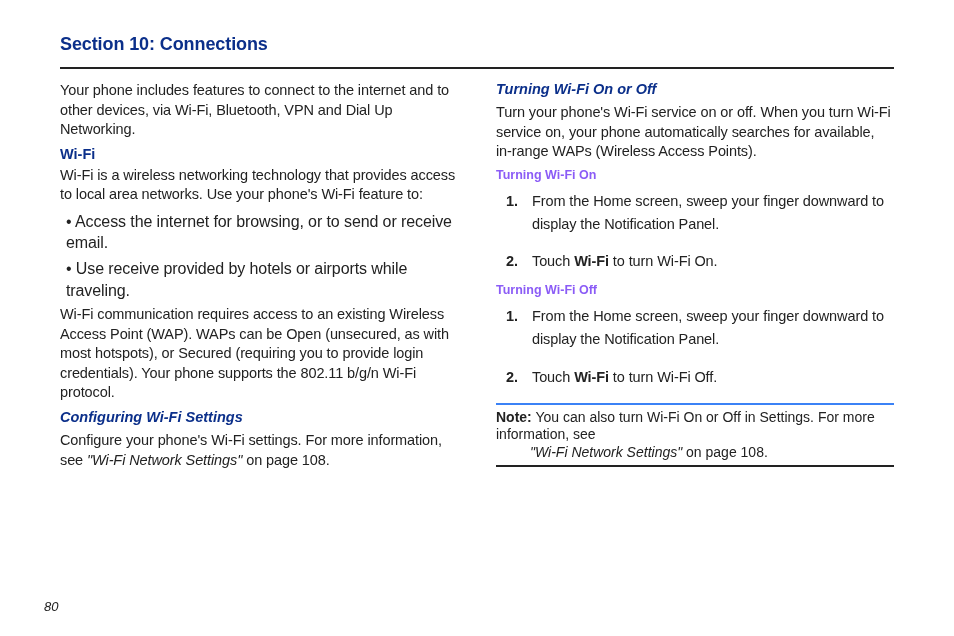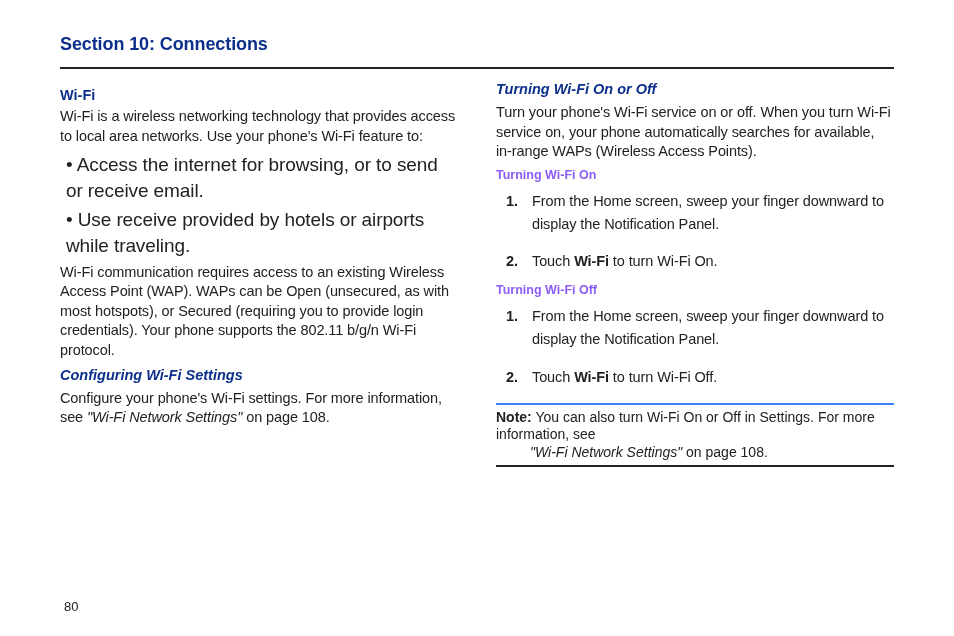--- a/index.html
+++ b/index.html
@@ -32,21 +32,21 @@
     gap: 38px;
   }
   .col { flex: 1; }
   p, li {
     font-size: 14.5px;
     line-height: 1.35;
     margin: 0 0 6px 0;
     letter-spacing: -0.1px;
   }
   .bullet {
-    font-size: 19px;
+    font-size: 16px;
     line-height: 1.35;
     margin: 0 0 4px 0;
     padding-left: 6px;
   }
   .h-blue {
     color: #0b2f8a;
     font-weight: 700;
     font-size: 14.5px;
     margin: 6px 0 4px 0;
   }
@@ -85,34 +85,36 @@
     border-top: 2px solid #3b82f6;
     border-bottom: 2px solid #222;
     padding: 4px 0;
     margin-top: 10px;
     font-size: 14px;
     line-height: 1.25;
   }
   .note-body { padding-left: 34px; display: block; }
   .page-num {
     position: absolute;
-    left: 64px;
+    left: 44px;
     bottom: 22px;
     font-size: 13px;
+    font-style: italic;
   }
 </style>
 </head>
 <body>
 
 <div class="page">
   <h1 class="section-title">Section 10: Connections</h1>
 
   <div class="cols">
 
     <div class="col">
+      <p>Your phone includes features to connect to the internet and to other devices, via Wi-Fi, Bluetooth, VPN and Dial Up Networking.</p>
 
       <div class="h-blue">Wi-Fi</div>
       <p>Wi-Fi is a wireless networking technology that provides access to local area networks. Use your phone's Wi-Fi feature to:</p>
 
       <p class="bullet">• Access the internet for browsing, or to send or receive email.</p>
       <p class="bullet">• Use receive provided by hotels or airports while traveling.</p>
 
       <p>Wi-Fi communication requires access to an existing Wireless Access Point (WAP). WAPs can be Open (unsecured, as with most hotspots), or Secured (requiring you to provide login credentials). Your phone supports the 802.11 b/g/n Wi-Fi protocol.</p>
 
       <div class="h-blue-italic">Configuring Wi-Fi Settings</div>

